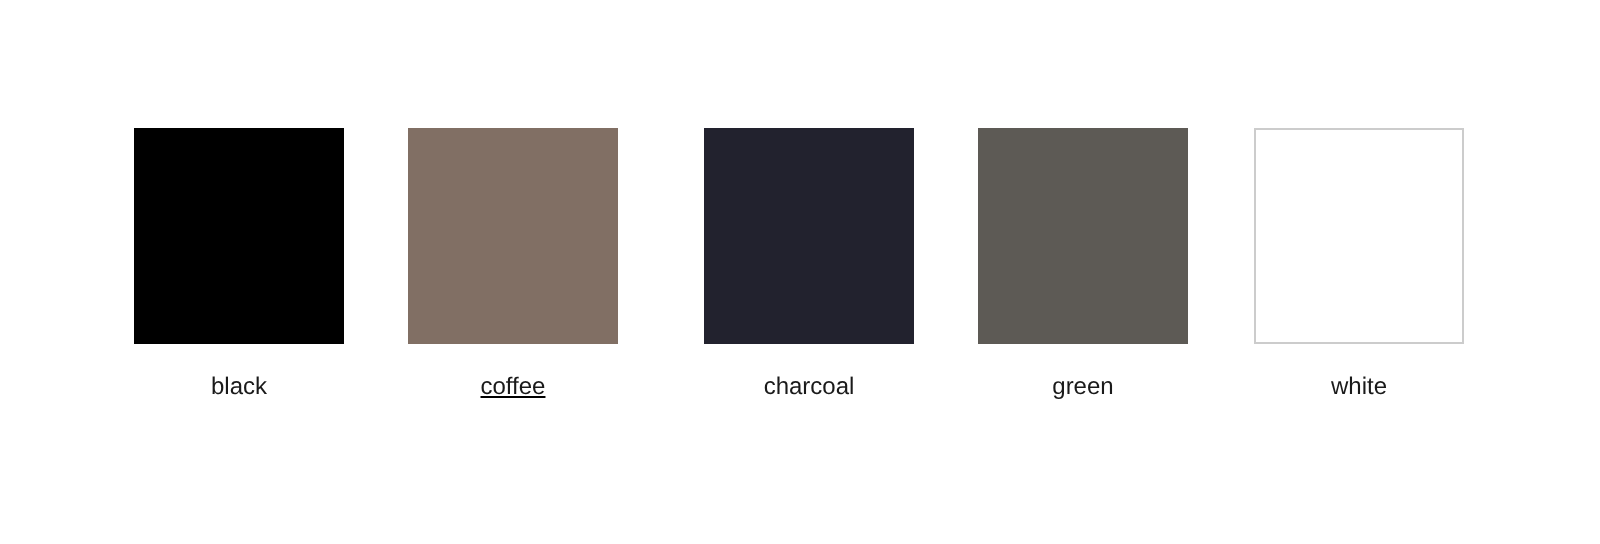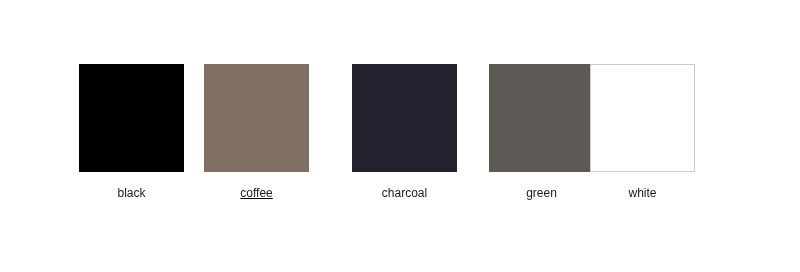--- a/index.html
+++ b/index.html
@@ -40,33 +40,33 @@
     line-height: 14px;
     color: #1a1a1a;
     text-align: center;
     white-space: nowrap;
   }
 </style>
 </head>
 <body>
 
 <div id="palette" style="background: rgb(255, 255, 255); width: 800px; height: 272px;">
-    <div class="swatch-cell" style="left: 67px; top: 64px; width: 105px; margin-left: 12px;">
+    <div class="swatch-cell" style="left: 67px; top: 64px; width: 105px;">
       <div class="swatch-chip" title="#000000" style="width: 105px; height: 108px; background: rgb(0, 0, 0); border: 1px solid rgb(0, 0, 0);"></div>
       <div class="swatch-label">black</div>
     </div>
     <div class="swatch-cell" style="left: 207px; top: 64px; width: 99px; text-decoration: underline;">
       <div class="swatch-chip" title="#816f64" style="width: 105px; height: 108px; background: rgb(129, 111, 100); border: 1px solid rgb(129, 111, 100);"></div>
       <div class="swatch-label">coffee</div>
     </div>
     <div class="swatch-cell" style="left: 347px; top: 64px; width: 115px;">
       <div class="swatch-chip" title="#22222e" style="width: 105px; height: 108px; background: rgb(34, 34, 46); border: 1px solid rgb(34, 34, 46);"></div>
       <div class="swatch-label">charcoal</div>
     </div>
     <div class="swatch-cell" style="left: 487px; top: 64px; width: 109px;">
       <div class="swatch-chip" title="#5d5a55" style="width: 105px; height: 108px; background: rgb(93, 90, 85); border: 1px solid rgb(93, 90, 85);"></div>
       <div class="swatch-label">green</div>
     </div>
-    <div class="swatch-cell" style="left: 590px; top: 64px; width: 105px;">
+    <div class="swatch-cell" style="left: 627px; top: 64px; width: 105px;">
       <div class="swatch-chip" title="#ffffff" style="width: 105px; height: 108px; background: rgb(255, 255, 255); border: 1px solid rgb(204, 204, 204);"></div>
       <div class="swatch-label">white</div>
     </div>
   </div>
 
 </body></html>

